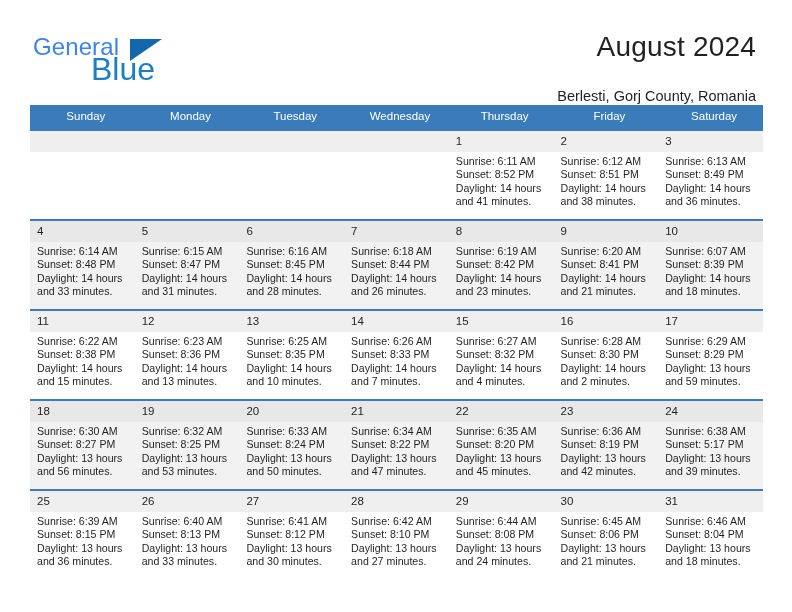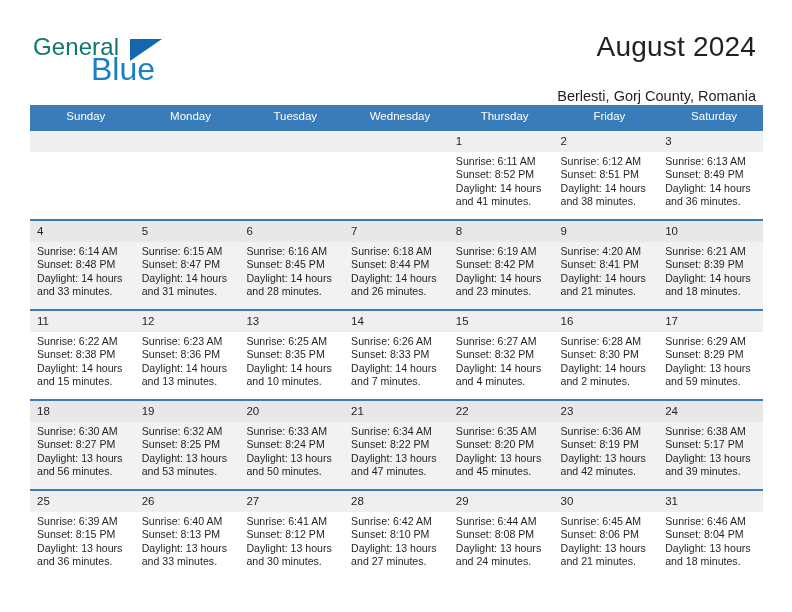--- a/index.html
+++ b/index.html
@@ -35,21 +35,21 @@
     top: 34px;
     width: 210px;
     height: 56px;
   }
   .logo-general {
     position: absolute;
     left: 0;
     top: 0;
     font-size: 24px;
     letter-spacing: 0.1px;
-    color: #0f766e;
+    color: #3b82f6;
     line-height: 26px;
   }
   .logo-blue {
     position: absolute;
     left: 58px;
     top: 22px;
     font-size: 32px;
     color: #1b7fc3;
     line-height: 26px;
   }
@@ -287,30 +287,30 @@
           <div class="cell-lines">
             <div>Sunrise: 6:19 AM</div>
             <div>Sunset: 8:42 PM</div>
             <div>Daylight: 14 hours</div>
             <div>and 23 minutes.</div>
           </div>
         </td>
         <td>
           <span class="daynum">9</span>
           <div class="cell-lines">
-            <div>Sunrise: 4:20 AM</div>
+            <div>Sunrise: 6:20 AM</div>
             <div>Sunset: 8:41 PM</div>
             <div>Daylight: 14 hours</div>
             <div>and 21 minutes.</div>
           </div>
         </td>
         <td>
           <span class="daynum">10</span>
           <div class="cell-lines">
-            <div>Sunrise: 6:21 AM</div>
+            <div>Sunrise: 6:07 AM</div>
             <div>Sunset: 8:39 PM</div>
             <div>Daylight: 14 hours</div>
             <div>and 18 minutes.</div>
           </div>
         </td>
       </tr>
 
       <tr class="row-plain">
         <td>
           <span class="daynum">11</span>

